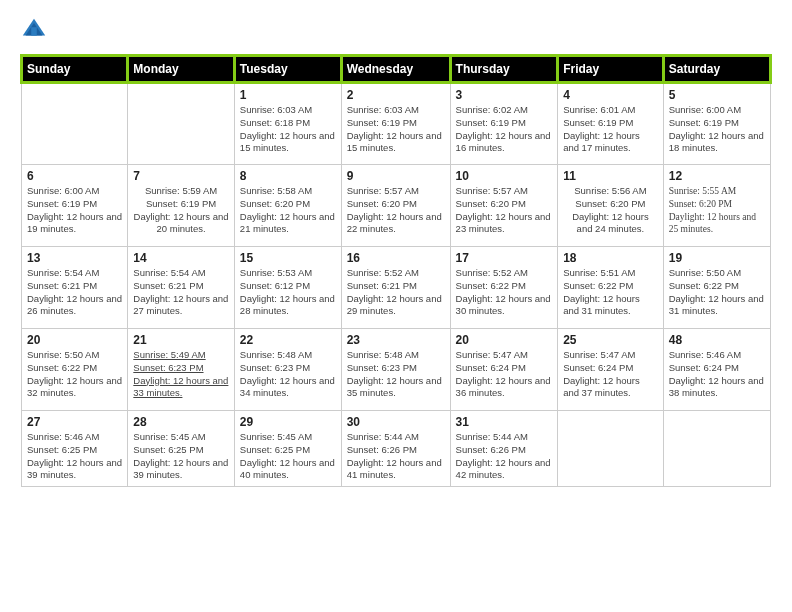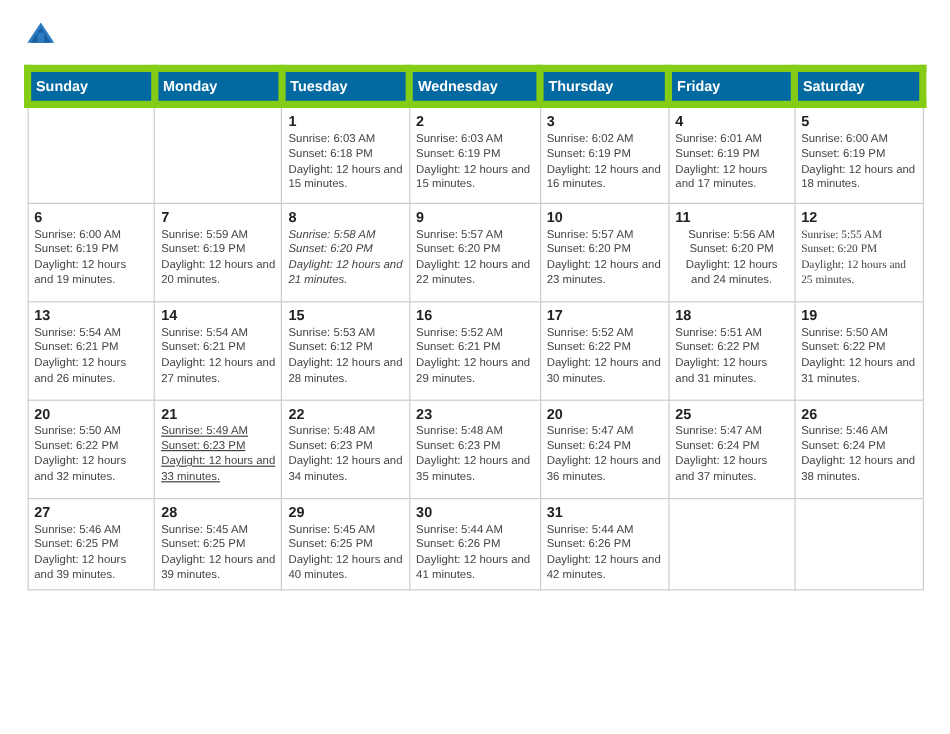--- a/index.html
+++ b/index.html
@@ -57,27 +57,27 @@
     .location {
       font-size: 14px;
       color: #555;
     }
     .calendar {
       width: 100%;
       border-collapse: collapse;
       font-size: 10.5px;
     }
     .calendar thead tr th {
-      background: #0369a1;
+      background: #000000;
       color: #fff;
       padding: 5px 4px;
       text-align: left;
       font-size: 12px;
       font-weight: bold;
-      border: 6px solid #84cc16;
+      border: 3px solid #84cc16;
       margin-left: 30px;
     }
     .calendar tbody tr td {
       border: 1px solid #ccc;
       vertical-align: top;
       padding: 4px 5px;
       height: 82px;
       width: 113px;
       color: #333;
     }
@@ -172,27 +172,27 @@
         </tr>
         <tr>
           <td>
             <span class="day-num">6</span>
             <div class="day-info" style="white-space: pre-line;">Sunrise: 6:00 AM
 Sunset: 6:19 PM
 Daylight: 12 hours and 19 minutes.</div>
           </td>
           <td>
             <span class="day-num">7</span>
-            <div class="day-info" style="white-space: pre-line;">Sunrise: 5:59 AM
+            <div class="day-info" style="white-space: pre-line; text-align: center;">Sunrise: 5:59 AM
 Sunset: 6:19 PM
 Daylight: 12 hours and 20 minutes.</div>
           </td>
           <td>
             <span class="day-num">8</span>
-            <div class="day-info" style="white-space: pre-line; font-style: italic;">Sunrise: 5:58 AM
+            <div class="day-info" style="white-space: pre-line;">Sunrise: 5:58 AM
 Sunset: 6:20 PM
 Daylight: 12 hours and 21 minutes.</div>
           </td>
           <td>
             <span class="day-num">9</span>
             <div class="day-info" style="white-space: pre-line;">Sunrise: 5:57 AM
 Sunset: 6:20 PM
 Daylight: 12 hours and 22 minutes.</div>
           </td>
           <td>
@@ -289,21 +289,21 @@
 Sunset: 6:24 PM
 Daylight: 12 hours and 36 minutes.</div>
           </td>
           <td>
             <span class="day-num">25</span>
             <div class="day-info" style="white-space: pre-line;">Sunrise: 5:47 AM
 Sunset: 6:24 PM
 Daylight: 12 hours and 37 minutes.</div>
           </td>
           <td>
-            <span class="day-num">26</span>
+            <span class="day-num">48</span>
             <div class="day-info" style="white-space: pre-line;">Sunrise: 5:46 AM
 Sunset: 6:24 PM
 Daylight: 12 hours and 38 minutes.</div>
           </td>
         </tr>
         <tr>
           <td>
             <span class="day-num">27</span>
             <div class="day-info" style="white-space: pre-line;">Sunrise: 5:46 AM
 Sunset: 6:25 PM

